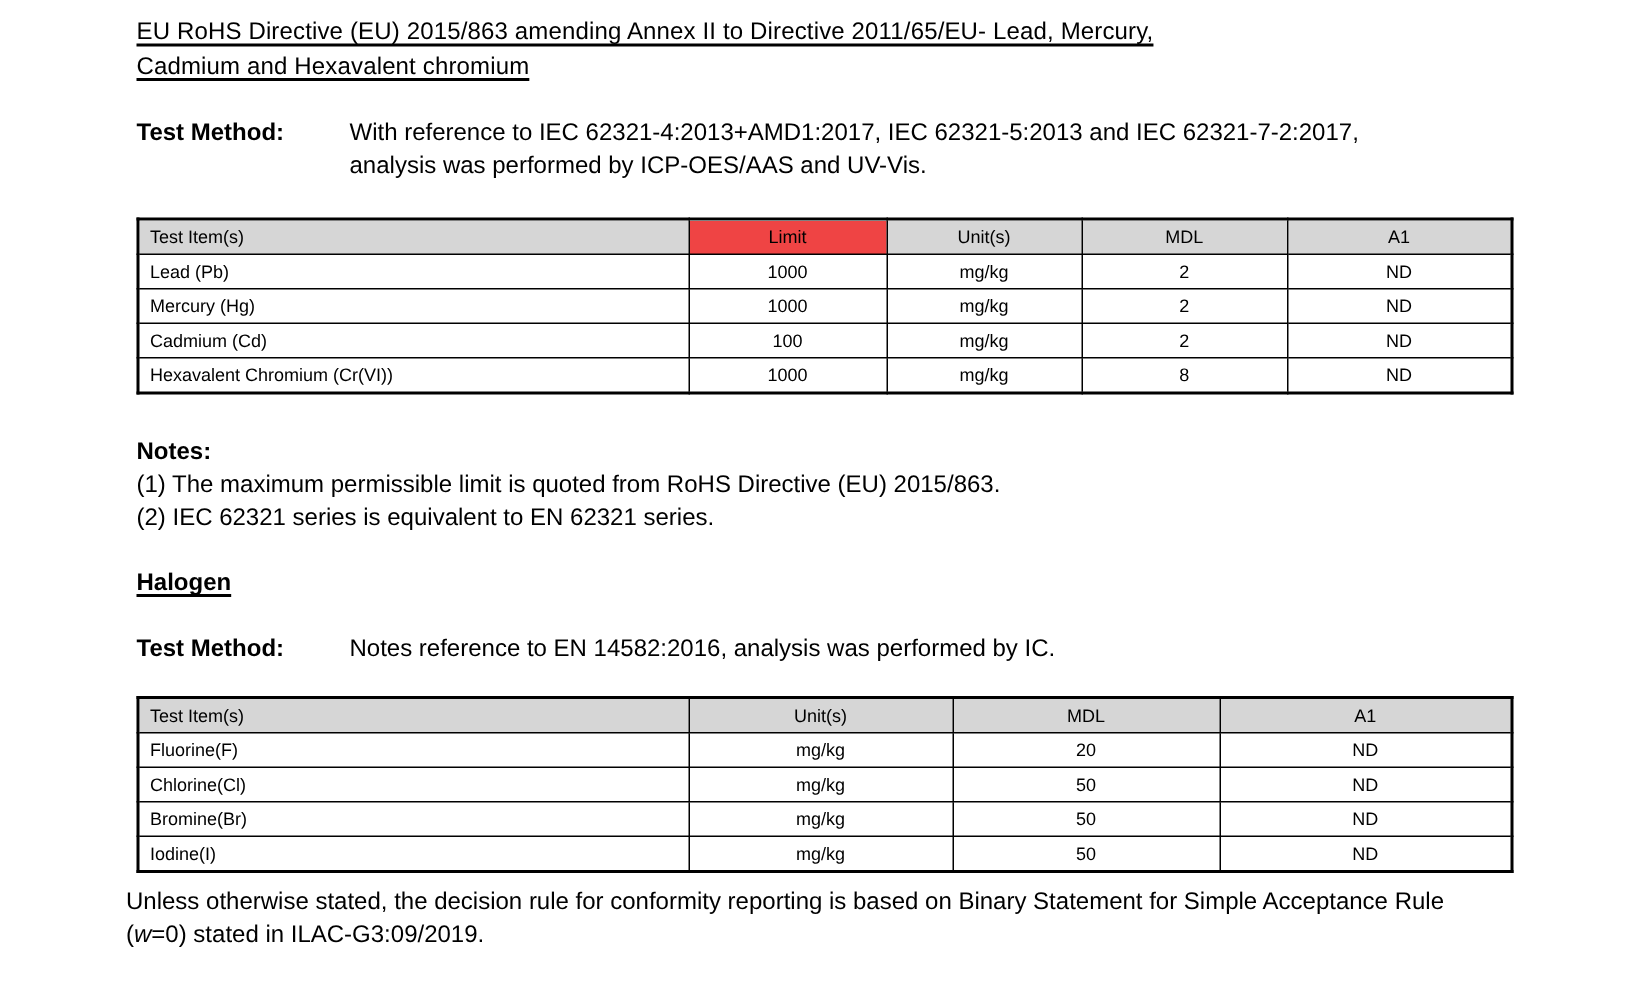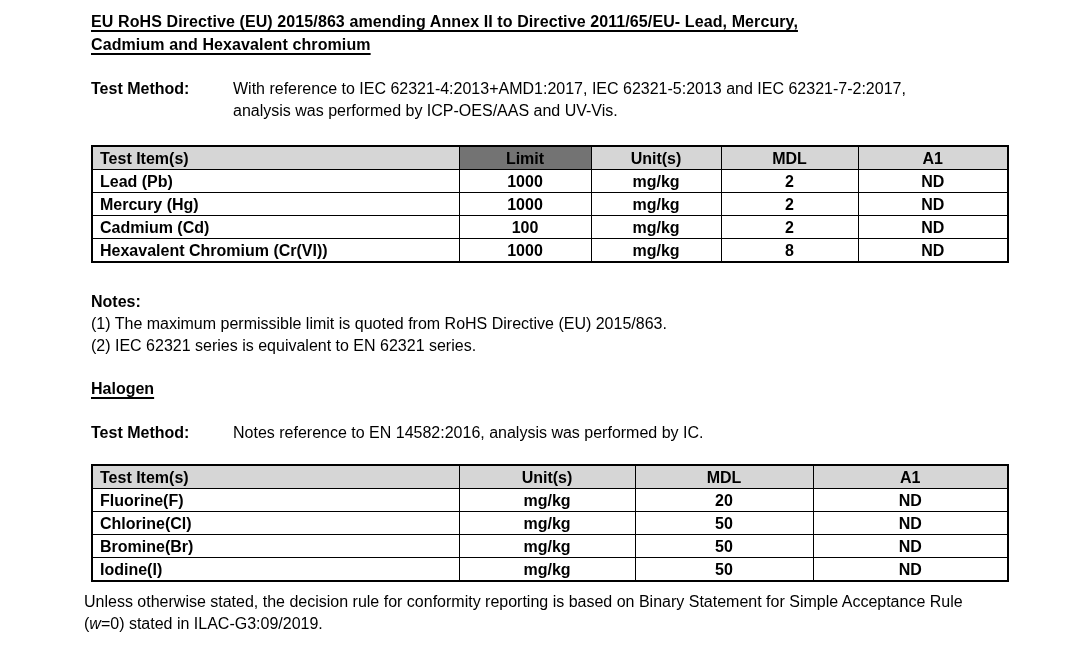--- a/index.html
+++ b/index.html
@@ -6,21 +6,21 @@
   body{
     width:1086px;height:655px;
     background:#ffffff;color:#000000;
     font-family:"Liberation Sans","DejaVu Sans",sans-serif;
     font-size:16px;
     overflow:hidden;
   }
   .content{padding:10px 79px 0 91px;}
 
   .doc-title{
-    font-weight:bold;
+    font-weight:normal;
     text-decoration:underline;
     text-decoration-thickness:2px;
     text-underline-offset:3px;
     line-height:23px;
     letter-spacing:0.1px;
   }
 
   .tm-row{display:flex;margin-top:22px;line-height:22px;}
   .tm-label{font-weight:bold;width:142px;flex:none;}
   .tm-text{width:712px;}
@@ -31,22 +31,22 @@
     width:916px;
     margin-top:23px;
     border:2px solid #000;
   }
   table.report-table th,
   table.report-table td{
     border:1px solid #000;
     height:22px;
     padding:0;
     text-align:center;
-    font-weight:bold;
-    font-size:16px;
+    font-weight:normal;
+    font-size:12px;
     line-height:21px;
     overflow:hidden;
     white-space:nowrap;
   }
   table.report-table .first{
     text-align:left;
     padding-left:7px;
   }
 
   .notes{margin-top:28px;line-height:22px;}
@@ -88,21 +88,21 @@
       <colgroup>
         <col style="width: 367px;">
         <col style="width: 132px;">
         <col style="width: 130px;">
         <col style="width: 137px;">
         <col style="width: 150px;">
       </colgroup>
       <thead>
         <tr>
           <th class="first" style="background: rgb(214, 214, 214);">Test Item(s)</th>
-          <th style="background: #737373;">Limit</th>
+          <th style="background: #ef4444;">Limit</th>
           <th style="background: rgb(214, 214, 214);">Unit(s)</th>
           <th style="background: rgb(214, 214, 214);">MDL</th>
           <th style="background: rgb(214, 214, 214);">A1</th>
         </tr>
       </thead>
       <tbody>
         <tr>
           <td class="first">Lead (Pb)</td>
           <td>1000</td>
           <td>mg/kg</td>

